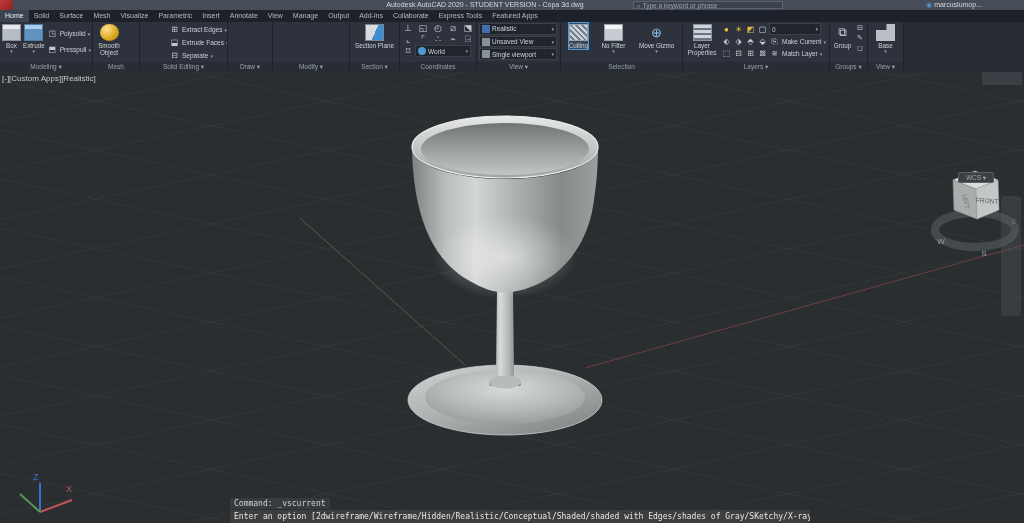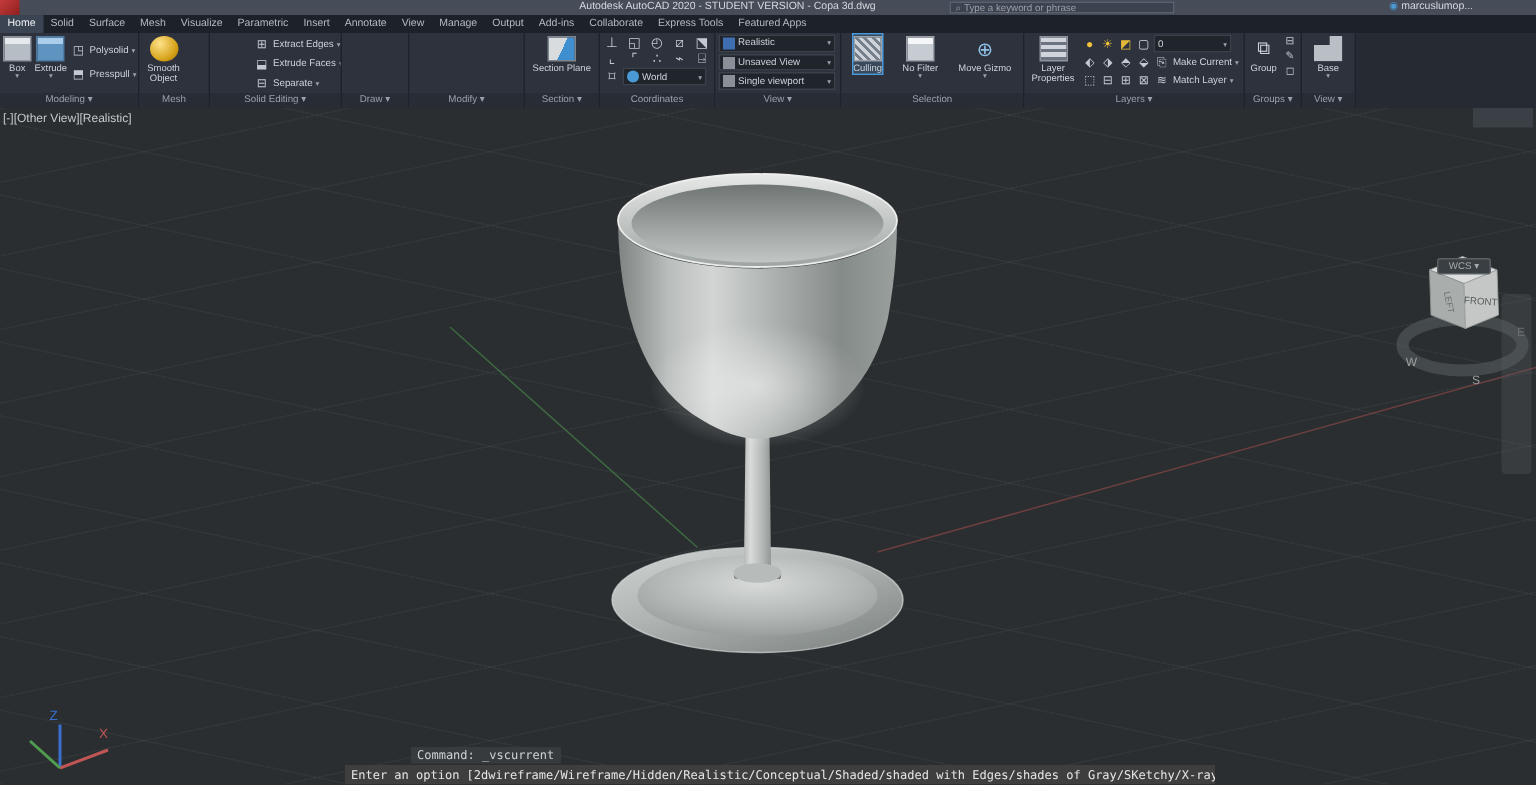--- a/index.html
+++ b/index.html
@@ -63,21 +63,21 @@
       repeating-linear-gradient(12deg, rgba(130,145,150,0.07) 0 1px, transparent 1px 48px),
       repeating-linear-gradient(168deg, rgba(130,145,150,0.07) 0 1px, transparent 1px 48px);
   }
   #vplabel { left:2px; top:2px; font-size:8px; color:#c6c9cc; }
   #dwg-controls { right:2px; top:0px; width:40px; height:13px; background:#3a4046; display:flex;
                   align-items:center; justify-content:space-around; color:#c3c8cd; font-size:8px; }
   #navbar { right:3px; top:124px; width:20px; height:120px; background:rgba(88,94,98,0.30);
             border-radius:3px; display:flex; flex-direction:column; align-items:center; gap:6px; padding-top:6px;}
   #navbar span { color:#c2c7ca; font-size:10px; line-height:10px; }
   #cmdline1 { left:230px; top:426px; background:rgba(58,61,63,0.92); color:#cfd2d4;
-              font-family:"DejaVu Sans Mono", monospace; font-size:8px; padding:1px 4px;margin-left:44px; }
+              font-family:"DejaVu Sans Mono", monospace; font-size:8px; padding:1px 4px; }
   #cmdline2 { left:230px; top:438px; width:580px; background:#3e3e3e; color:#e6e6e6;
               font-family:"DejaVu Sans Mono", monospace; font-size:8px; padding:2px 4px; white-space:nowrap; overflow:hidden;}
   #wcsbtn { right:30px; top:100px; width:36px; height:11px; background:#393f42; border:1px solid #5a6063;
             border-radius:2px; color:#a3a8ab; font-size:6.5px; line-height:9px; text-align:center; }
 </style>
 </head>
 <body>
 
 <div id="stage">
 
@@ -388,21 +388,21 @@
           <div class="bicon i-base"></div>
           <span class="caret">Base</span>
         </div>
       </div>
       <div class="ptitle">View ▾</div>
     </div>
   </div>
 
   <div id="viewport" class="abs">
 
-    <div id="vplabel" class="abs">[-][Other View][Realistic]</div>
+    <div id="vplabel" class="abs">[-][Custom Apps][Realistic]</div>
     <div id="dwg-controls" class="abs">
         <span class="glyph"></span>
         <span class="glyph"></span>
         <span class="glyph"></span>
       </div>
 
     <svg class="abs" style="left:0;top:0" width="1024" height="451" viewBox="0 0 1024 451">
       <defs>
         <linearGradient id="gBowl" x1="0" y1="0" x2="1" y2="0">
           <stop offset="0" stop-color="#7e8482"></stop>

